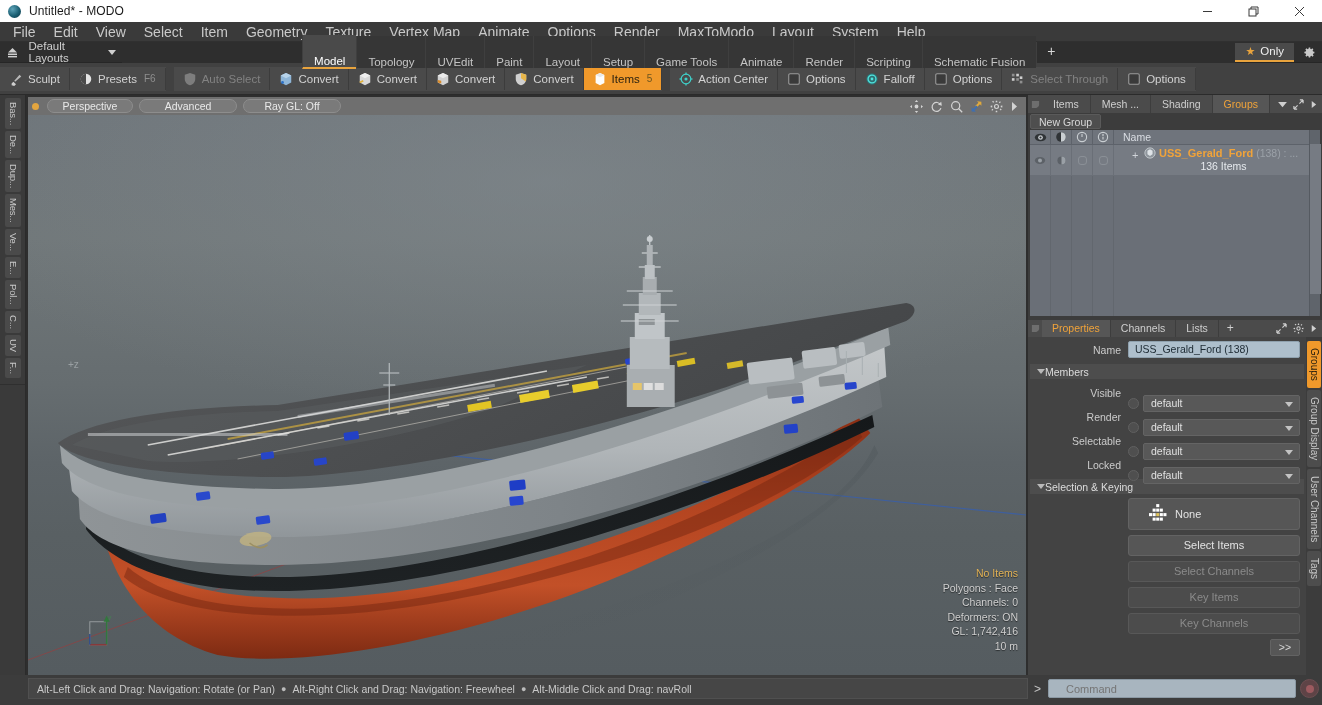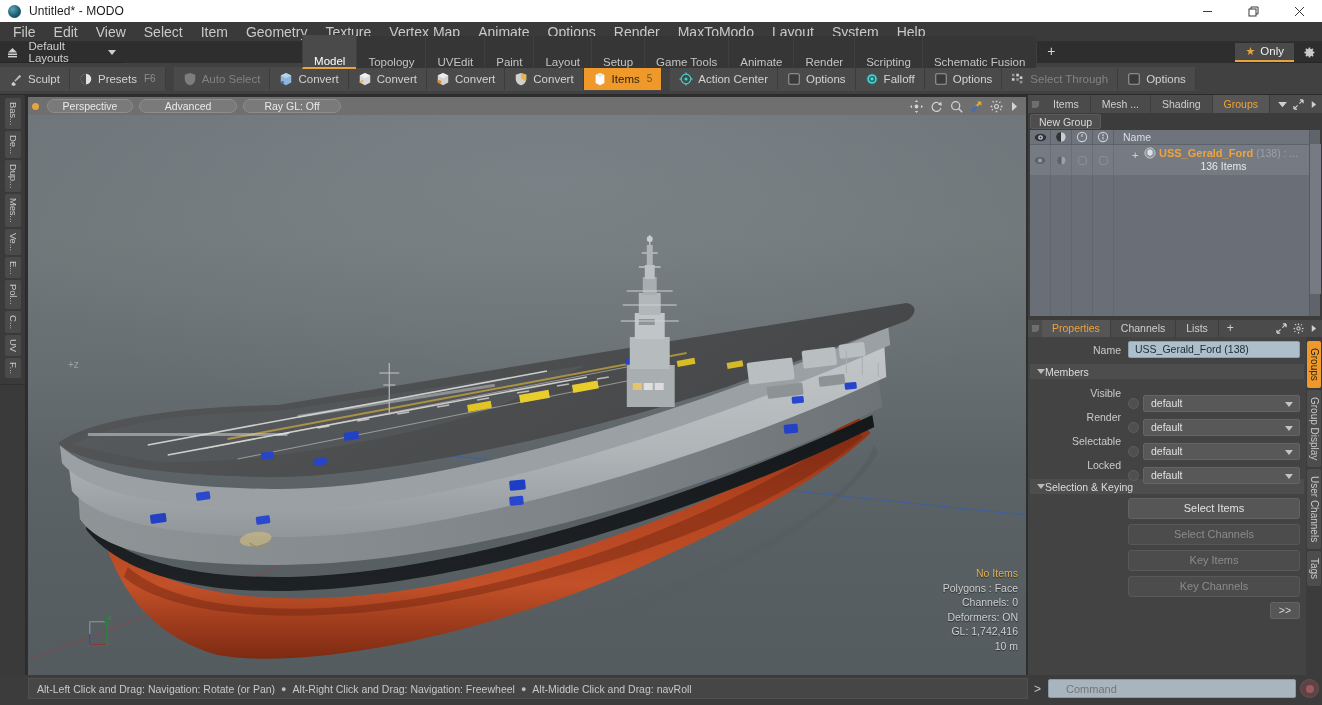--- a/index.html
+++ b/index.html
@@ -874,20 +874,39 @@
                 <span class="arw"></span>
               </div>
             </div>
           </div>
 
           <div class="psection">
             <span class="tri"></span>
             <span>Selection &amp; Keying</span>
           </div>
 
+          <div class="pbtn tall">
+            <svg class="pbtn-dots" viewBox="0 0 20 24">
+              <g fill="#ffffff">
+                <rect x="8" y="1" width="3.4" height="3.4"></rect>
+                <rect x="4" y="6" width="3.4" height="3.4"></rect>
+                  <rect x="8" y="6" width="3.4" height="3.4"></rect>
+                  <rect x="12" y="6" width="3.4" height="3.4"></rect>
+                <rect x="0" y="11" width="3.4" height="3.4"></rect>
+                  <rect x="4" y="11" width="3.4" height="3.4"></rect>
+                  <rect x="12" y="11" width="3.4" height="3.4"></rect>
+                  <rect x="16" y="11" width="3.4" height="3.4"></rect>
+                <rect x="4" y="16" width="3.4" height="3.4"></rect>
+                  <rect x="8" y="16" width="3.4" height="3.4"></rect>
+                  <rect x="12" y="16" width="3.4" height="3.4"></rect>
+              </g>
+              <rect x="8" y="11" width="3.4" height="3.4" fill="#e0c45c"></rect>
+            </svg>
+            <span>None</span>
+          </div>
 
           <div class="pbtn">Select Items</div>
           <div class="pbtn dim">Select Channels</div>
           <div class="pbtn dim">Key Items</div>
           <div class="pbtn dim">Key Channels</div>
 
           <div class="pbtn-row-right">
             <div class="pbtn-sm">&gt;&gt;</div>
           </div>
         </div>

